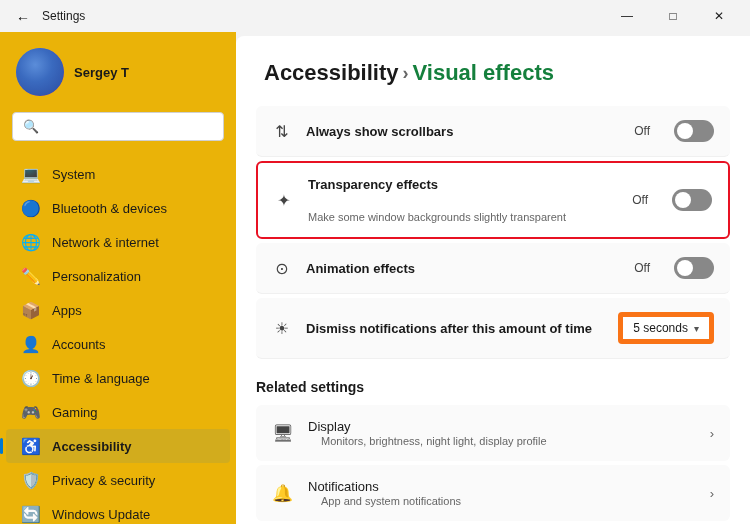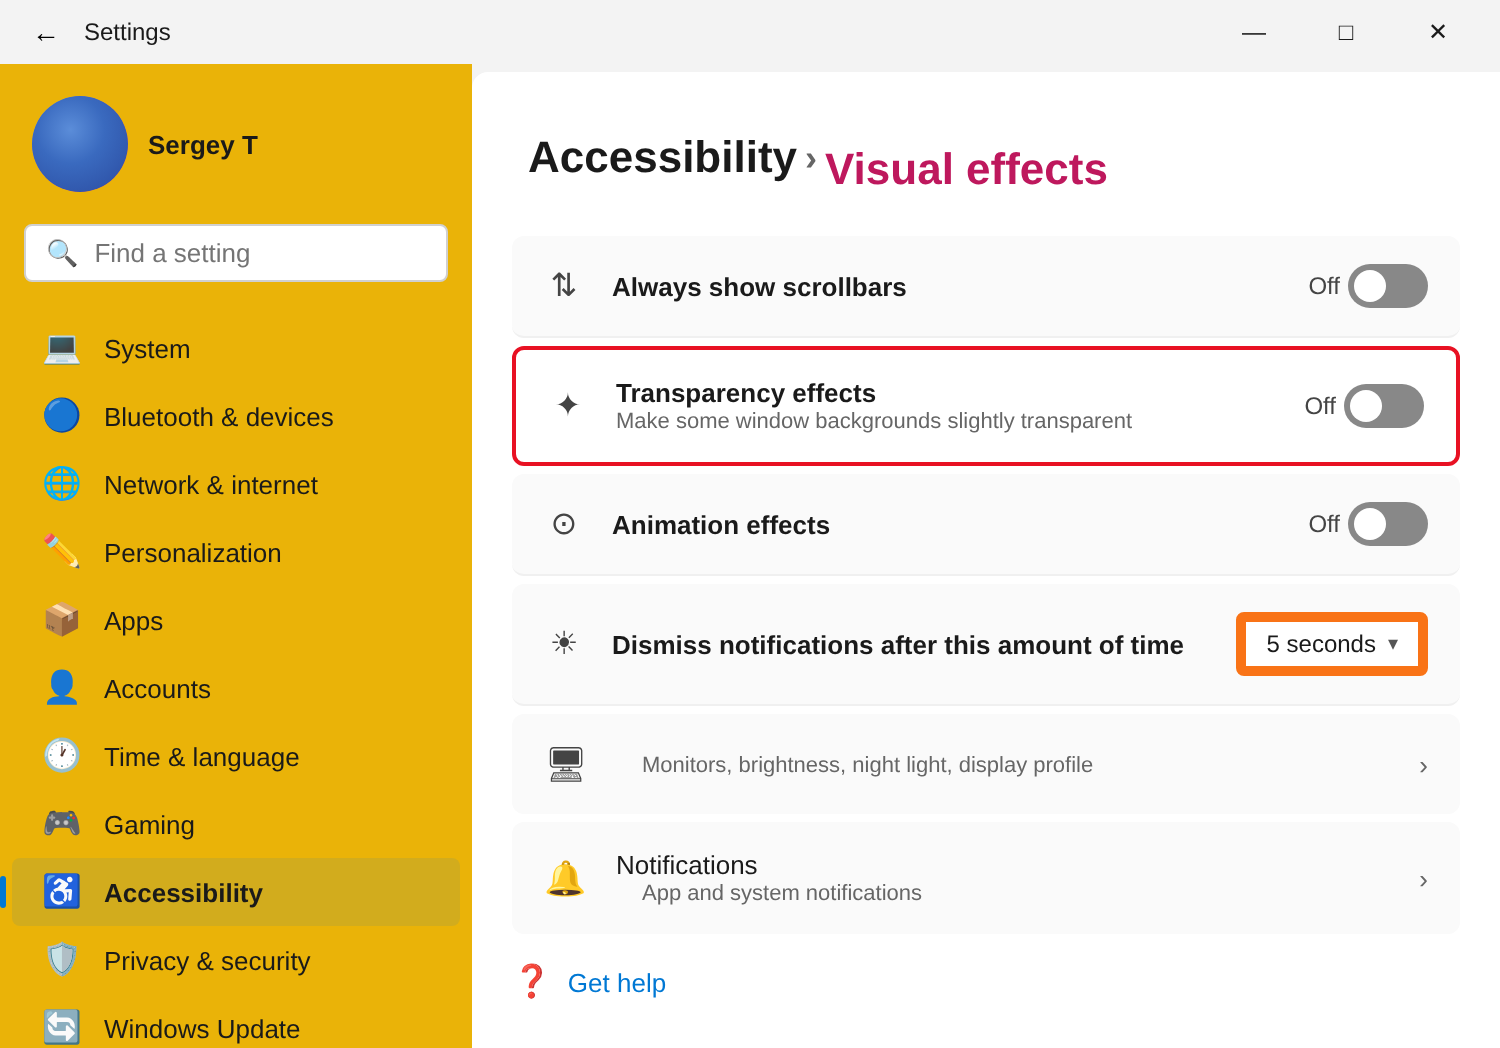--- a/index.html
+++ b/index.html
@@ -186,22 +186,21 @@
     }
     .breadcrumb-link {
       color: #1a1a1a;
       cursor: pointer;
     }
     .breadcrumb-arrow {
       color: #666;
       font-size: 18px;
     }
     .breadcrumb-current {
-      color: #be185d;
-      margin-top: 12px;
+      color: #15803d;
     }
 
     .settings-list {
       flex: 1;
       overflow-y: auto;
       padding: 0 20px 20px 20px;
     }
 
     .setting-row {
       display: flex;
@@ -235,26 +234,26 @@
     }
     .setting-text {}
     .setting-title {
       font-size: 13px;
       color: #1a1a1a;
       font-weight: 700;
     }
     .setting-desc {
       font-size: 11px;
       color: #666;
-      margin-top: 1px;
+      margin-top: 19px;
     }
     .setting-row-right {
       display: flex;
       align-items: center;
-      gap: 4px;
+      gap: 24px;
       text-align: center;
     }
     .toggle-label {
       font-size: 12px;
       color: #444;
     }
 
     
     .toggle {
       width: 40px;
@@ -378,21 +377,20 @@
   <div class="sidebar">
     <div class="user-section">
       <div class="avatar">
         <div class="avatar-inner"></div>
       </div>
       <span class="user-name">Sergey T</span>
     </div>
 
     <div class="search-box">
       <span class="search-icon-svg">🔍</span>
-      <input type="text" placeholder="Find a setting" style="">
     </div>
 
     <div class="nav-list">
 
     <div class="nav-item">
     <span class="nav-icon">💻</span>
     <span>System</span>
   </div>
         <div class="nav-item">
     <span class="nav-icon">🔵</span>
@@ -512,25 +510,27 @@
 
       <div class="dropdown-select">
         <span>5 seconds</span>
         <span class="dropdown-arrow">▾</span>
       </div>
 
     </div>
   </div>
         </div>
 
+      <div class="section-heading">Related settings</div>
       <div id="related-container">
           <div class="related-item">
     <div class="related-item-left">
       <div class="related-item-icon">🖥</div>
       <div class="related-item-text">
+        <div class="title">Display</div>
         <div class="desc">Monitors, brightness, night light, display profile</div>
       </div>
     </div>
     <span class="chevron-right">›</span>
   </div>
           <div class="related-item">
     <div class="related-item-left">
       <div class="related-item-icon">🔔</div>
       <div class="related-item-text">
         <div class="title">Notifications</div>

